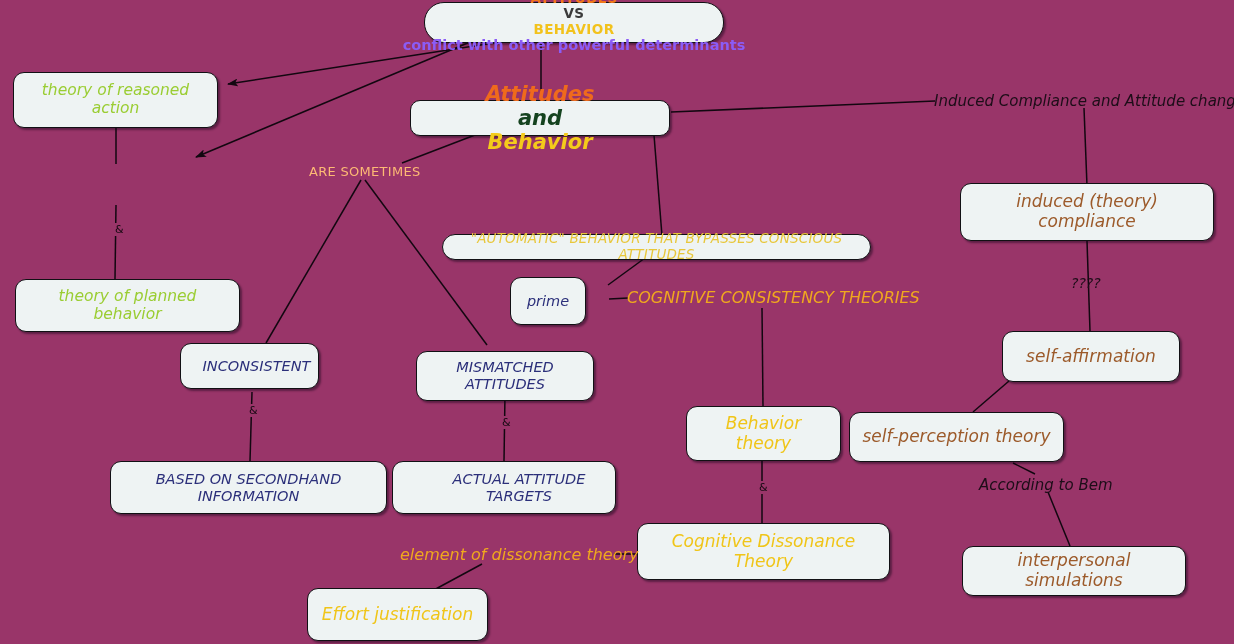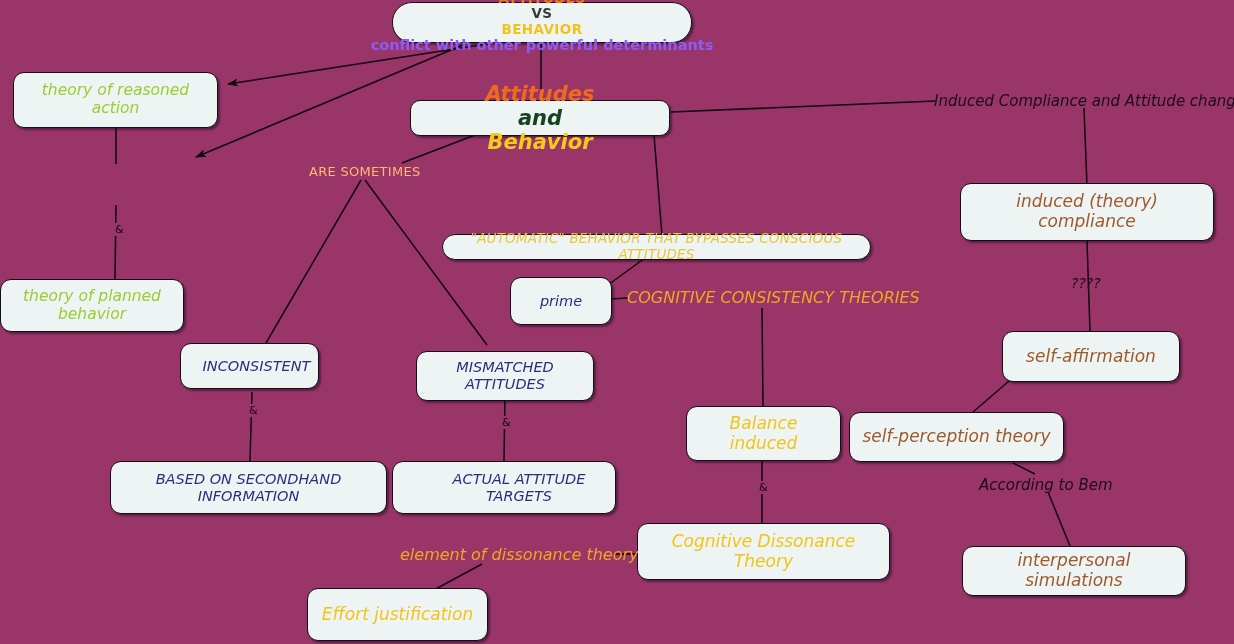--- a/index.html
+++ b/index.html
@@ -55,20 +55,21 @@
     z-index: 6;
     font-family: "DejaVu Sans", sans-serif;
   }
 
   
   #node-title {
     line-height: 1.2;
     padding: 5px 12px;
     flex-direction: column;
     border-radius: 20px;
+    margin-left: 32px;
   }
   #node-title .line1 {
     font-size: 13.5px;
     font-weight: bold;
     letter-spacing: .4px;
     white-space: nowrap;
   }
   #node-title .line2 {
     font-size: 14.5px;
     font-weight: bold;
@@ -172,21 +173,21 @@
       <span class="c-and">and</span>
       <span class="c-beh">Behavior</span>
       </div>
   </div>
 
   <div class="node" style="left:13px; top:72px; width:205px; height:56px;">
     <span class="t-lime">theory of reasoned action</span>
   </div>
 
 
-  <div class="node" style="left:0px; top:279px; width:184px; height:53px;">
+  <div class="node" style="left:15px; top:279px; width:225px; height:53px;">
     <span class="t-lime">theory of planned behavior</span>
   </div>
 
   <div class="node" style="left:180px; top:343px; width:139px; height:46px;padding-left:24px;">
     <span class="t-navy">INCONSISTENT</span>
   </div>
 
   <div class="node" style="left:416px; top:343px; width:178px; height:50px;margin-top:8px;">
     <span class="t-navy">MISMATCHED ATTITUDES</span>
   </div>
@@ -196,26 +197,26 @@
   </div>
 
   <div class="node" style="left:392px; top:461px; width:224px; height:53px;padding-left:40px;">
     <span class="t-navy">ACTUAL ATTITUDE TARGETS</span>
   </div>
 
   <div class="node" style="left:442px; top:234px; width:429px; height:26px; border-radius:13px; padding:0 12px;">
     <span class="t-gold-sm">"AUTOMATIC" BEHAVIOR THAT BYPASSES CONSCIOUS ATTITUDES</span>
   </div>
 
-  <div class="node" style="left:510px; top:277px; width:102px; height:48px;">
+  <div class="node" style="left:510px; top:277px; width:76px; height:48px;">
     <span class="t-navy">prime</span>
   </div>
 
   <div class="node" style="left:686px; top:406px; width:155px; height:55px;">
-    <span class="t-gold">Balance induced</span>
+    <span class="t-gold">Behavior theory</span>
   </div>
 
   <div class="node" style="left:637px; top:523px; width:253px; height:57px;">
     <span class="t-gold">Cognitive Dissonance Theory</span>
   </div>
 
   <div class="node" style="left:307px; top:588px; width:181px; height:53px;">
     <span class="t-gold">Effort justification</span>
   </div>
 

